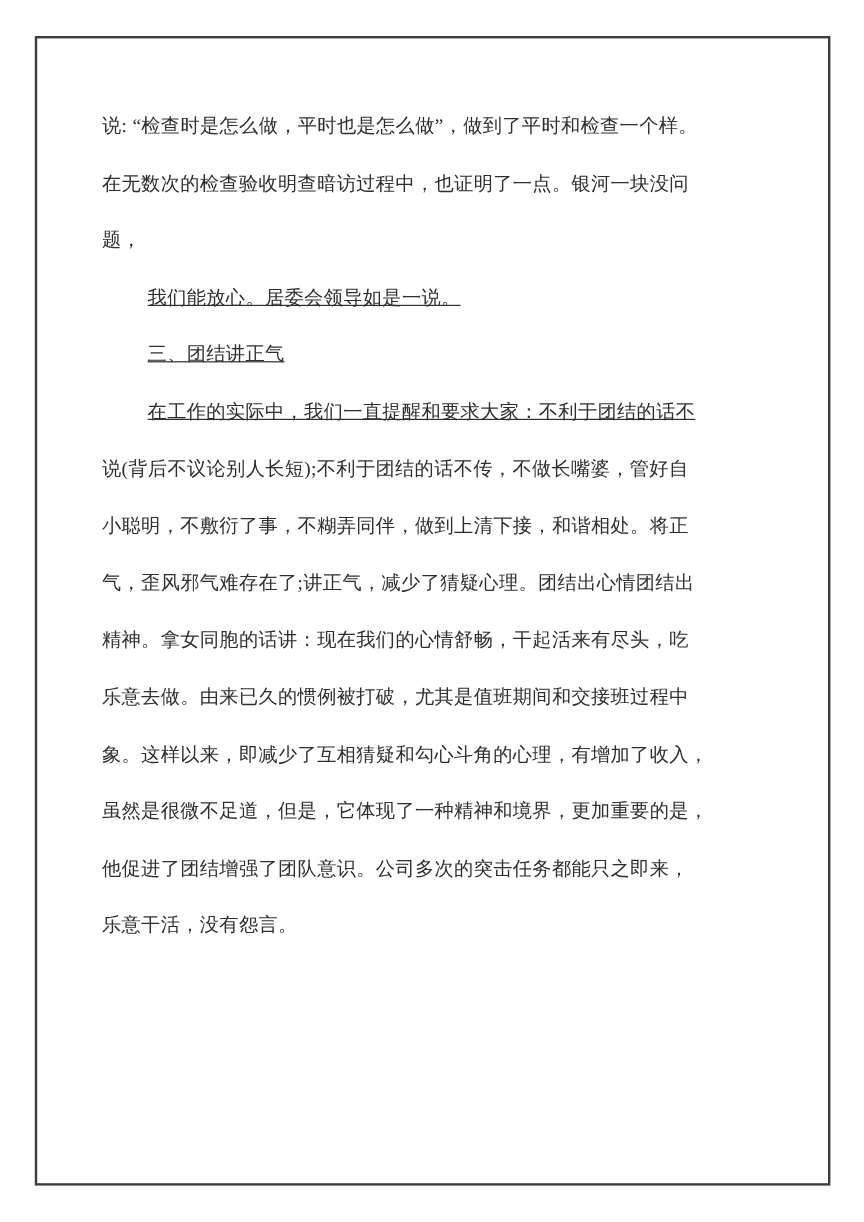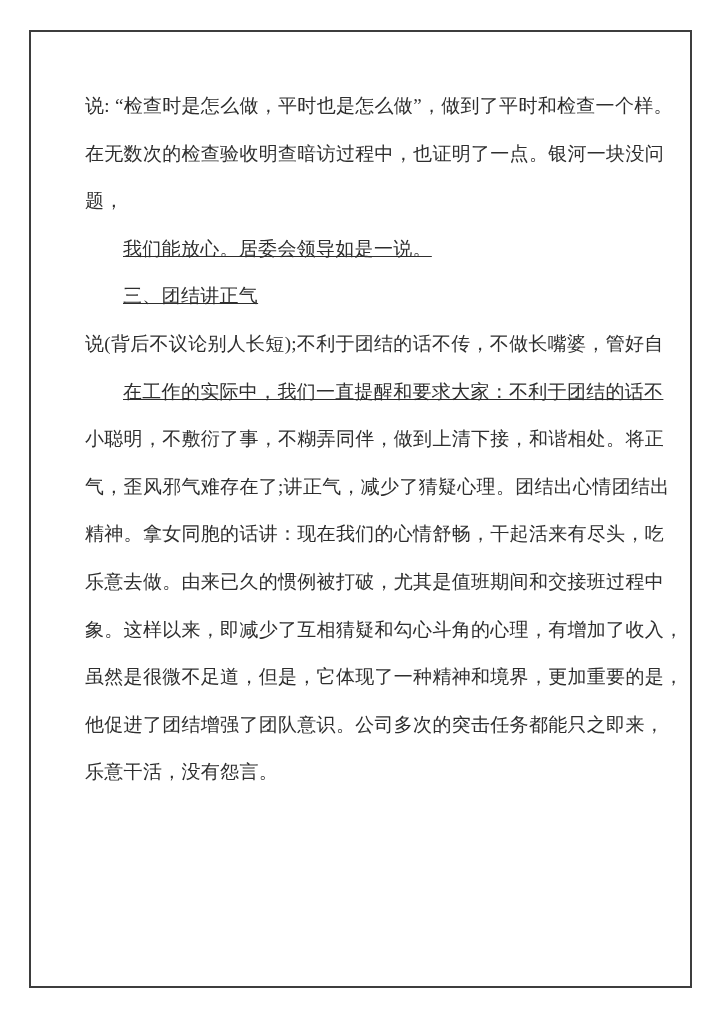--- a/index.html
+++ b/index.html
@@ -28,21 +28,21 @@
   .content {
     position: absolute;
     left: 54px;
     top: 50px;
     right: 30px;
     bottom: 0;
   }
   .line {
     height: 47.6px;
     line-height: 47.6px;
-    font-size: 19px;
+    font-size: 16px;
     letter-spacing: 0.3px;
     color: #2e2e2e;
     white-space: nowrap;
     overflow: visible;
   }
   .line.indent {
     padding-left: 38px;
     text-decoration: underline;
   }
 </style>
@@ -50,22 +50,22 @@
 <body>
 
 <div class="canvas">
   <div class="page">
     <div class="content" id="lines-container">
         <div class="line">说: “检查时是怎么做，平时也是怎么做”，做到了平时和检查一个样。</div>
         <div class="line">在无数次的检查验收明查暗访过程中，也证明了一点。银河一块没问</div>
         <div class="line">题，</div>
         <div class="line indent">我们能放心。居委会领导如是一说。</div>
         <div class="line indent">三、团结讲正气</div>
+        <div class="line indent">在工作的实际中，我们一直提醒和要求大家：不利于团结的话不</div>
         <div class="line">说(背后不议论别人长短);不利于团结的话不传，不做长嘴婆，管好自</div>
-        <div class="line indent">在工作的实际中，我们一直提醒和要求大家：不利于团结的话不</div>
         <div class="line">小聪明，不敷衍了事，不糊弄同伴，做到上清下接，和谐相处。将正</div>
         <div class="line">气，歪风邪气难存在了;讲正气，减少了猜疑心理。团结出心情团结出</div>
         <div class="line">精神。拿女同胞的话讲：现在我们的心情舒畅，干起活来有尽头，吃</div>
         <div class="line">乐意去做。由来已久的惯例被打破，尤其是值班期间和交接班过程中</div>
         <div class="line">象。这样以来，即减少了互相猜疑和勾心斗角的心理，有增加了收入，</div>
         <div class="line">虽然是很微不足道，但是，它体现了一种精神和境界，更加重要的是，</div>
         <div class="line">他促进了团结增强了团队意识。公司多次的突击任务都能只之即来，</div>
         <div class="line">乐意干活，没有怨言。</div>
       </div>
   </div>

